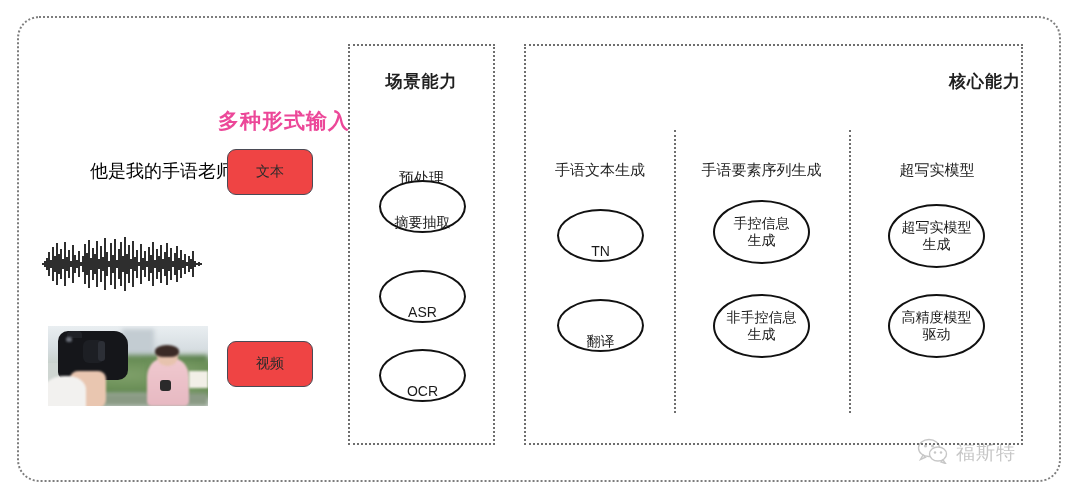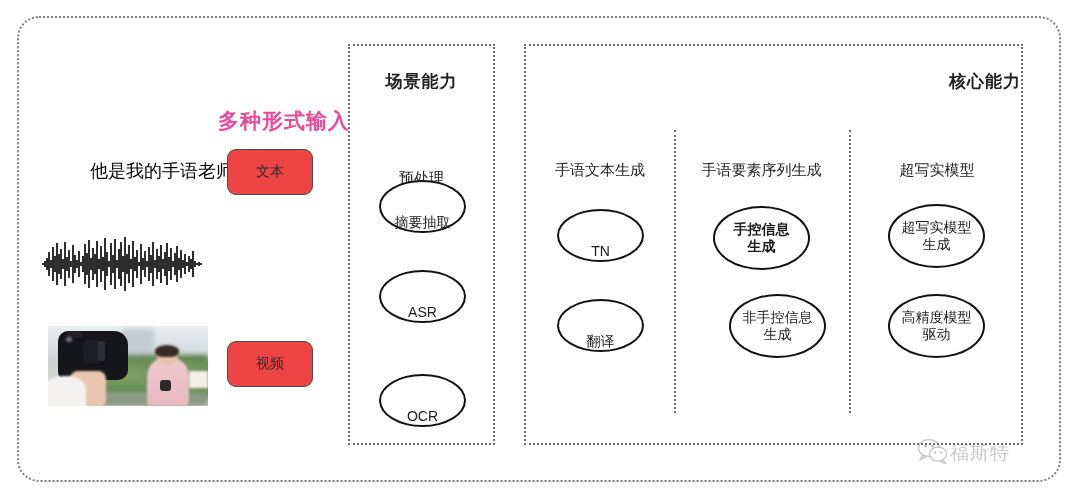--- a/index.html
+++ b/index.html
@@ -215,20 +215,21 @@
     background: #f2f1ef; border-radius: 50% 40% 0 0; filter: blur(1px);
   }
 
   
   .watermark {
     position: absolute;
     left: 916px;
     top: 438px;
     display: flex;
     align-items: center;
+    gap: 6px;
     opacity: 0.38;
   }
   .wm-text {
     font-size: 19px;
     color: #6d6d6d;
     letter-spacing: 1px;
     white-space: nowrap;
   }
 </style>
 </head>
@@ -361,47 +362,47 @@
     <div class="panel-title">场景能力</div>
 
     <div class="col-head" style="left:0; right:0; top:87px;margin-top:36px;">预处理</div>
 
     <div class="ellipse sm" style="left:29px; top:134px;">
       <span>摘要抽取</span>
     </div>
     <div class="ellipse sm" style="left:29px; top:224px;">
       <span>ASR</span>
     </div>
-    <div class="ellipse sm" style="left:29px; top:328px;">
+    <div class="ellipse sm" style="left:29px; top:303px;">
       <span>OCR</span>
     </div>
   </div>
 
   <div class="panel panel-core">
     <div class="panel-title">核心能力</div>
 
     <div class="col-divider d1"></div>
     <div class="col-divider d2"></div>
 
     <div class="col-head" style="left:0px; width:148px; top:115px;">手语文本生成</div>
     <div class="ellipse sm" style="left:31px; top:163px;">
       <span>TN</span>
     </div>
     <div class="ellipse sm" style="left:31px; top:253px;">
       <span>翻译</span>
     </div>
 
     <div class="col-head" style="left:148px; width:175px; top:115px;">手语要素序列生成</div>
-    <div class="ellipse lg" style="left:187px; top:160px;font-weight:bold;">
+    <div class="ellipse lg" style="left:187px; top:154px;">
       <span>
         <span>手控信息</span><br>
         <span>生成</span>
       </span>
     </div>
-    <div class="ellipse lg" style="left:203px; top:248px;text-align:center;">
+    <div class="ellipse lg" style="left:187px; top:248px;text-align:center;">
       <span>
         <span>非手控信息</span><br>
         <span>生成</span>
       </span>
     </div>
 
     <div class="col-head" style="left:323px; width:176px; top:115px;">超写实模型</div>
     <div class="ellipse lg" style="left:362px; top:158px;">
       <span>
         <span>超写实模型</span><br>

